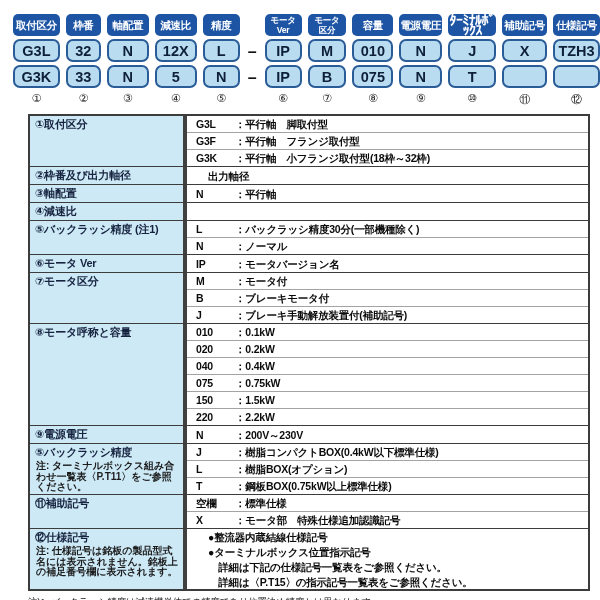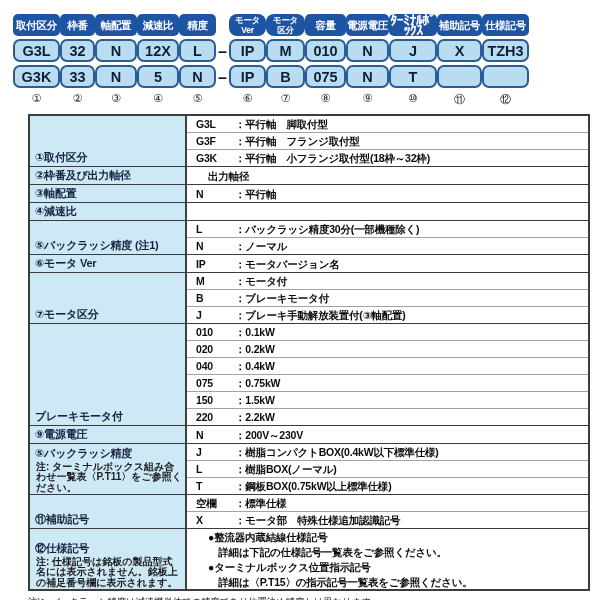--- a/index.html
+++ b/index.html
@@ -2,50 +2,50 @@
 <html><head>
 <meta charset="utf-8">
 <style>
   html,body{margin:0;padding:0;}
   body{
     width:600px;height:600px;background:#ffffff;overflow:hidden;
     font-family:"Liberation Sans","DejaVu Sans",sans-serif;
     -webkit-font-smoothing:antialiased;
   }
   
-  .code-builder{display:flex;gap:0;margin:14px 0 0 13px;align-items:flex-end;}
+  .code-builder{display:flex;gap:6px;margin:14px 0 0 13px;align-items:flex-end;}
   .ccol{display:flex;flex-direction:column;gap:3px;align-items:stretch;}
   .cw1{width:47px}.cw2{width:35px}.cw3{width:42px}.cw4{width:42px}.cw5{width:37px}
   .cw6{width:37px}.cw7{width:39px}.cw8{width:41px}.cw9{width:43px}.cw10{width:48px}
   .cw11{width:45px}.cw12{width:47px}
   .hchip{
     height:22px;border-radius:5px;background:#1d55a4;color:#ffffff;font-weight:bold;
     font-size:10.5px;display:flex;align-items:center;justify-content:center;
     text-align:center;white-space:pre-line;line-height:10px;letter-spacing:-0.3px;
   }
-  .hchip.small2{font-size:8.5px;border-radius:8px;}
+  .hchip.small2{font-size:8.5px;}
   .hchip.tiny{font-size:14px;letter-spacing:-0.6px;}
   .vchip{
     height:19px;border:2px solid #2a5c98;border-radius:7px;background:#badcf1;
     color:#0d2038;font-weight:bold;font-size:14.5px;display:flex;align-items:center;
     justify-content:center;letter-spacing:0;
   }
   .cnum{height:13px;font-size:11px;text-align:center;color:#222;margin-top:1px;}
   .dashcol{width:13px;}
   .dcell{height:23px;display:flex;align-items:center;justify-content:center;
     font-weight:bold;font-size:16px;color:#111;}
   .ph{height:22px;} .phn{height:13px;}
   
   .spec-table{border:2px solid #3c3c3c;width:562px;margin:9px 0 0 28px;box-sizing:border-box;}
   .trow{display:flex;border-top:1px solid #3c3c3c;}
   .trow:first-child{border-top:none;}
   .tlabel{
-    width:157px;min-width:157px;background:#cde9f6;border-right:2px solid #404040;
+    width:157px;min-width:157px;background:#cde9f6;border-right:4px solid #404040;
     padding:1px 3px 1px 5px;box-sizing:border-box;display:flex;flex-direction:column;
-    justify-content:flex-end;
+    justify-content:flex-start;
   }
   .lbl{font-size:11px;font-weight:bold;color:#16233f;line-height:15px;letter-spacing:-0.2px;}
   .note{font-size:10px;font-weight:bold;color:#1c1c1c;line-height:10.5px;margin-top:1px;padding-left:1px;}
   .tcells{flex:1;display:flex;flex-direction:column;justify-content:center;}
   .tcell{
     display:flex;align-items:center;border-top:1px solid #a3a3a3;min-height:16px;
     font-size:10.5px;font-weight:bold;color:#0b0b0b;line-height:12px;letter-spacing:-0.2px;
   }
   .tcell:first-child{border-top:none;}
   .code{display:inline-block;min-width:39px;padding-left:9px;box-sizing:content-box;}
@@ -242,28 +242,28 @@
       <div class="tcell">
           <span class="code">M</span>
           <span class="desc">：モータ付</span>
         </div>
       <div class="tcell">
           <span class="code">B</span>
           <span class="desc">：ブレーキモータ付</span>
         </div>
       <div class="tcell">
           <span class="code">J</span>
-          <span class="desc">：ブレーキ手動解放装置付(③軸配置)</span>
-        </div>
-    </div>
-  </div>
-
-  <div class="trow">
-    <div class="tlabel">
-        <div class="lbl">ブレーキモータ付</div>
+          <span class="desc">：ブレーキ手動解放装置付(補助記号)</span>
+        </div>
+    </div>
+  </div>
+
+  <div class="trow">
+    <div class="tlabel">
+        <div class="lbl">⑧モータ呼称と容量</div>
       </div>
     <div class="tcells">
       <div class="tcell">
           <span class="code">010</span>
           <span class="desc">：0.1kW</span>
         </div>
       <div class="tcell">
           <span class="code">020</span>
           <span class="desc">：0.2kW</span>
         </div>
@@ -303,21 +303,21 @@
       <div class="lbl">⑤バックラッシ精度</div>
       <div class="note">注: ターミナルボックス組み合わせ一覧表〈P.T11〉をご参照ください。</div>
     </div>
     <div class="tcells">
       <div class="tcell">
           <span class="code">J</span>
           <span class="desc">：樹脂コンパクトBOX(0.4kW以下標準仕様)</span>
         </div>
       <div class="tcell">
           <span class="code">L</span>
-          <span class="desc">：樹脂BOX(ノーマル)</span>
+          <span class="desc">：樹脂BOX(オプション)</span>
         </div>
       <div class="tcell">
           <span class="code">T</span>
           <span class="desc">：鋼板BOX(0.75kW以上標準仕様)</span>
         </div>
     </div>
   </div>
 
   <div class="trow">
     <div class="tlabel">
@@ -338,26 +338,26 @@
   <div class="trow">
     <div class="tlabel">
       <div class="lbl">⑫仕様記号</div>
       <div class="note">注: 仕様記号は銘板の製品型式名には表示されません。銘板上の補足番号欄に表示されます。</div>
     </div>
     <div class="tcells plain">
       <div class="tcell">
           <span class="descOnly">●整流器内蔵結線仕様記号</span>
         </div>
       <div class="tcell">
+          <span class="descOnly">●ターミナルボックス位置指示記号</span>
+        </div>
+      <div class="tcell">
           <span class="descOnly">　詳細は下記の仕様記号一覧表をご参照ください。</span>
         </div>
       <div class="tcell">
-          <span class="descOnly">●ターミナルボックス位置指示記号</span>
-        </div>
-      <div class="tcell">
           <span class="descOnly">　詳細は〈P.T15〉の指示記号一覧表をご参照ください。</span>
         </div>
     </div>
   </div>
 
 </div>
 
 <div class="footnote">注)1. バックラッシ精度は減速機単体での精度であり位置決め精度とは異なります。</div>
 
 </body></html>

